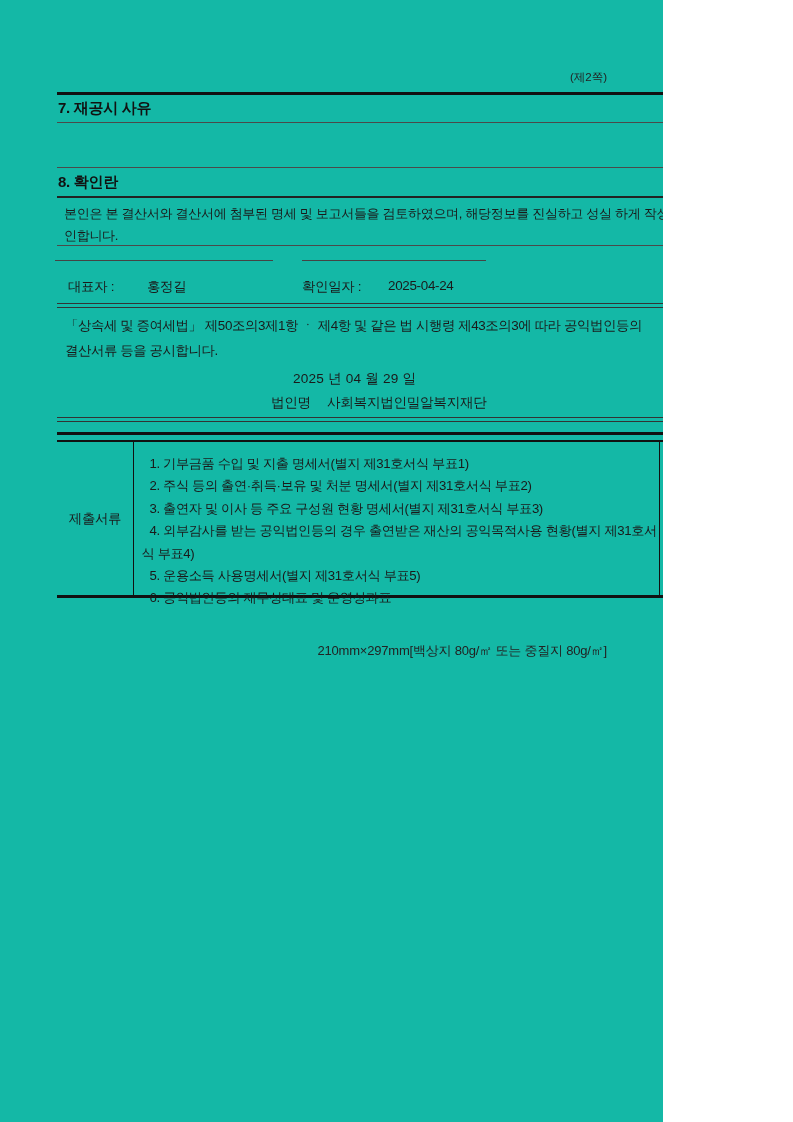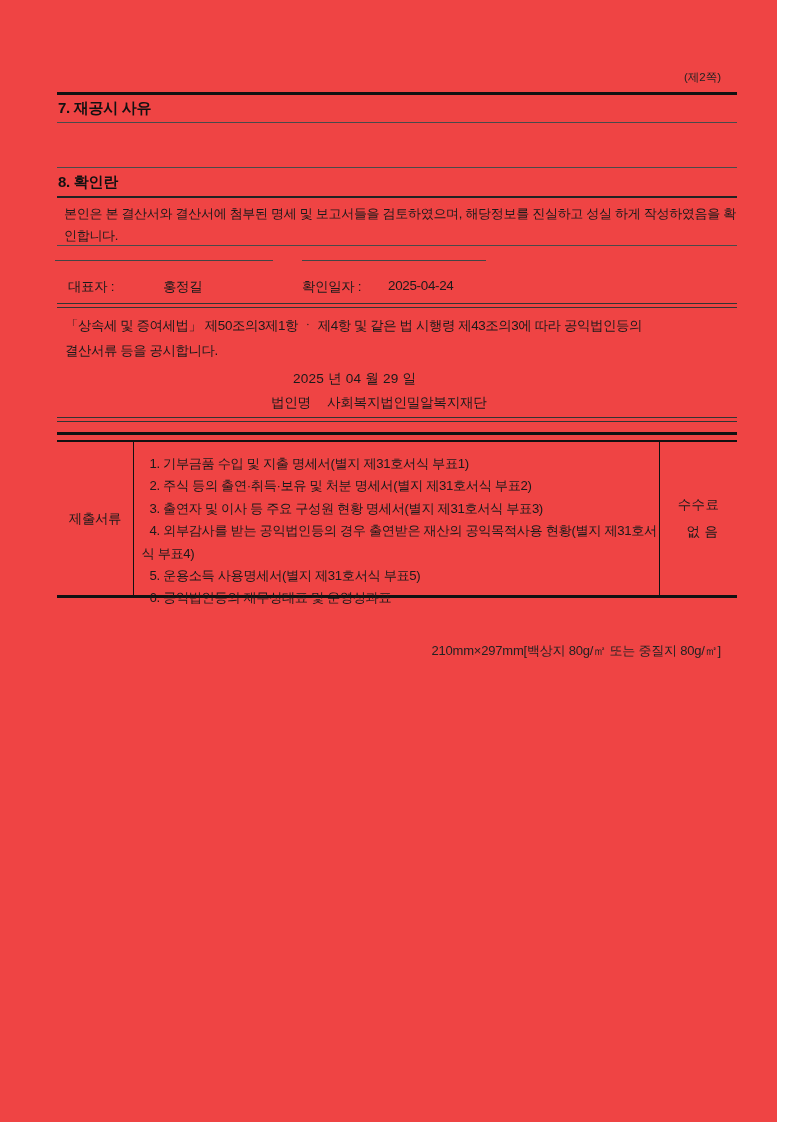--- a/index.html
+++ b/index.html
@@ -3,23 +3,23 @@
 <meta charset="utf-8">
 <style>
   * { margin: 0; padding: 0; box-sizing: border-box; }
   html, body { background: #ffffff; }
   body {
     font-family: "Liberation Sans", "DejaVu Sans", sans-serif;
     color: #1a1a1a;
   }
   .page {
     position: relative;
-    width: 777px;
+    width: 663px;
     height: 1122px;
-    background: #ef4444;
+    background: #14b8a6;
     overflow: hidden;
   }
   .ln { position: absolute; left: 57px; width: 680px; background: #222; }
   .ln.thick { background: #111; }
   .ln.thin  { background: #4a4a4a; }
 
   .page-marker {
     position: absolute; top: 70px; right: 56px;
     font-size: 11.5px; color: #222; letter-spacing: 0;
   }
@@ -33,21 +33,21 @@
     font-size: 13px; line-height: 22.4px; letter-spacing: -0.3px;
     word-break: break-all;
   }
   .sig { position: absolute; top: 260px; height: 1.3px; background: #444; }
   .sig.s1 { left: 55px;  width: 218px; }
   .sig.s2 { left: 302px; width: 184px; }
   .rep-row { position: absolute; top: 278px; left: 0; width: 793px; height: 18px;
     font-size: 13.4px; letter-spacing: -0.3px; }
   .rep-row span { position: absolute; white-space: nowrap; }
   .rep-label  { left: 68px; }
-  .rep-name   { left: 147px; margin-left: 16px; }
+  .rep-name   { left: 147px; }
   .date-label { left: 302px; }
   .date-value { left: 388px; }
 
   .decl-line { position: absolute; left: 65px; white-space: nowrap;
     font-size: 13.4px; letter-spacing: -0.4px; }
   .decl-date { position: absolute; left: 293px; top: 370px;
     font-size: 13.6px; letter-spacing: 0.2px; white-space: nowrap; }
   .corp-row  { position: absolute; top: 394px; left: 4px; width: 793px; height: 18px;
     font-size: 13.6px; letter-spacing: -0.3px; padding-left: 42px; }
   .corp-row span { position: absolute; white-space: nowrap; }

